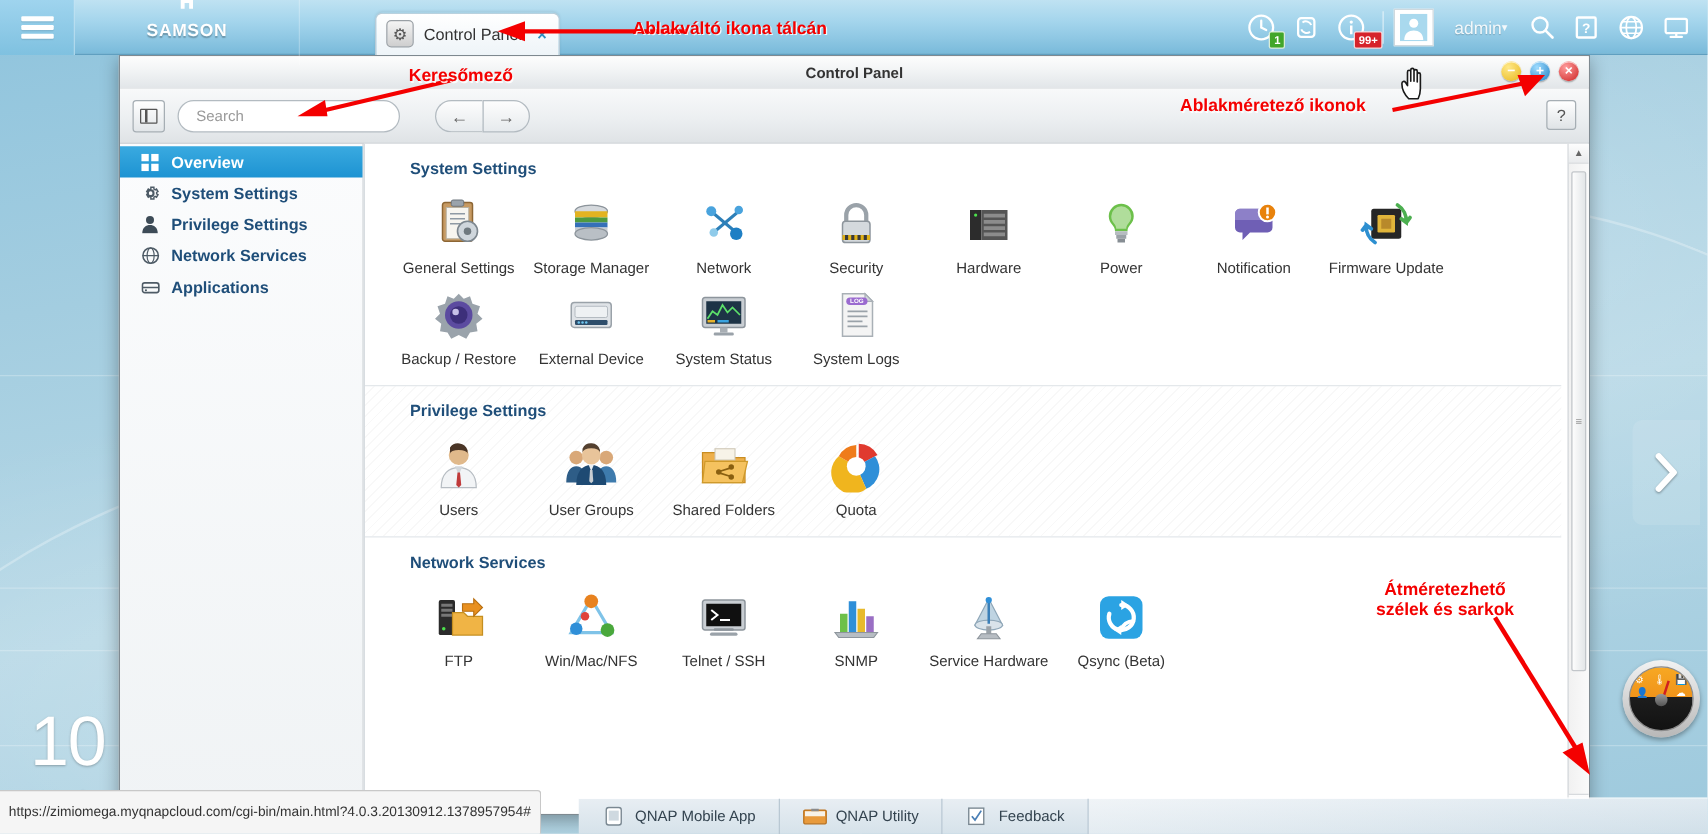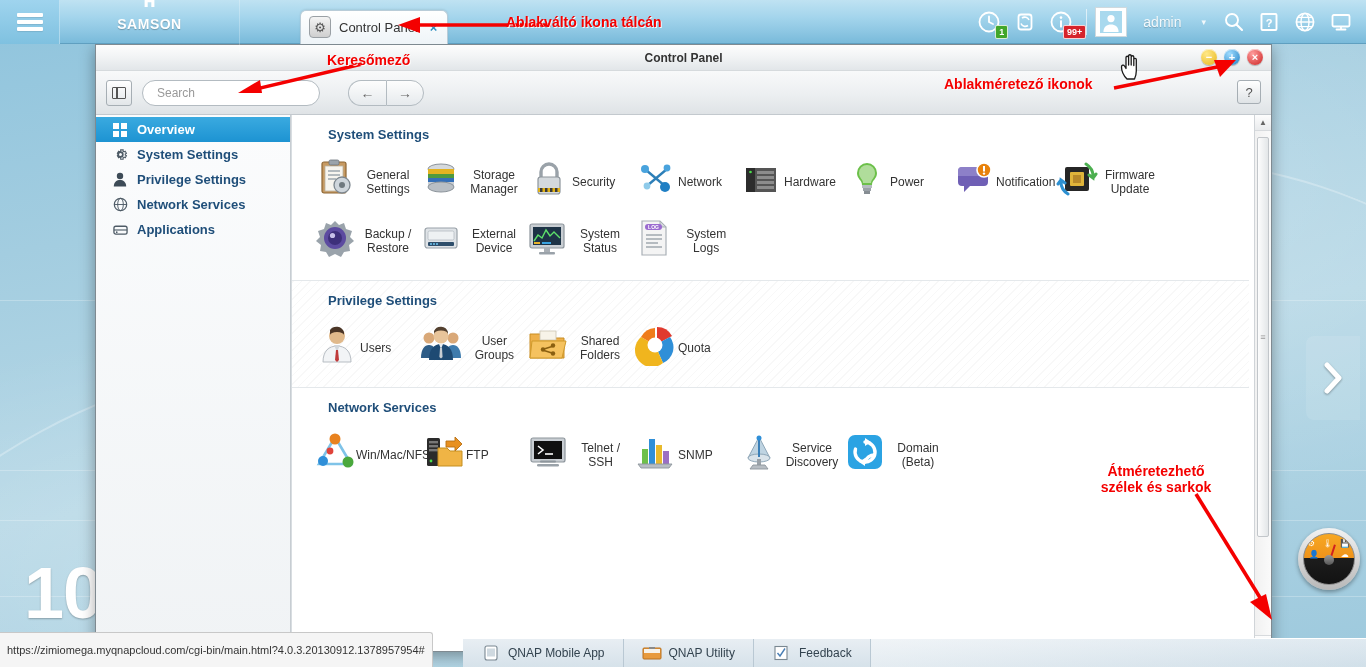--- a/index.html
+++ b/index.html
@@ -32,21 +32,21 @@
     background: rgba(255,255,255,0.25);
   }
 
   
   #clock-widget {
     position: absolute; left: 24px; top: 560px;
     color: #ffffff;
     text-shadow: 0 1px 2px rgba(0,0,0,0.28);
     pointer-events: none;
   }
-  #clock-time { font-size: 72px; font-weight: 700; line-height: 66px; letter-spacing: -1px; }
+  #clock-time { font-size: 56px; font-weight: 400; line-height: 66px; letter-spacing: -1px; }
   #clock-date { font-size: 22px; font-weight: 300; margin-top: 2px; }
 
   
   #desktop-pager-right {
     position: absolute; right: 6px; top: 336px;
     width: 54px; height: 84px;
     display: flex; align-items: center; justify-content: center;
     background: rgba(255,255,255,0.10);
     border-radius: 8px 0 0 8px;
   }
@@ -161,21 +161,21 @@
     border:1px solid rgba(255,255,255,0.8);
   }
   .badge-green { background:#41a62a; }
   .badge-red { background:#d6232b; right:-8px; }
   #tray-separator { width:1px; height:26px; background:rgba(255,255,255,0.6); margin:0 6px;}
   #avatar-btn {
     width:32px; height:30px; background:#ffffff;
     display:flex;align-items:center;justify-content:center;
     border:1px solid #cfd9de; cursor:pointer; margin-right:6px;
   }
-  #user-menu { display:flex;align-items:center;gap:20px;cursor:pointer;padding:0 8px;}
+  #user-menu { display:flex;align-items:center;gap:0;cursor:pointer;padding:0 8px;}
   #user-menu .uname { color:#f2f8fb; font-size:14px; text-shadow:0 1px 1px rgba(0,0,0,0.2); }
   #user-menu .caret { color:#f2f8fb; font-size:9px; }
 
   
   #cp-window {
     position:absolute; left:95px; top:44px;
     width: 1177px; height: 608px;
     background:#ffffff;
     border: 1px solid #7f8a91;
     box-shadow: 0 4px 14px rgba(0,0,0,0.35);
@@ -279,21 +279,21 @@
     border-top:1px solid #e4e8eb;
     border-bottom:1px solid #e4e8eb;
   }
   .section-title {
     font-size:13px; font-weight:bold; color:#1f4e79;
     padding: 12px 0 0 36px;
   }
   .icon-grid { display:flex; flex-wrap:wrap; padding: 6px 0 14px 22px; }
   .grid-item {
     width: 106px; padding-top: 8px;
-    display:flex; flex-direction:row; align-items:center;
+    display:flex; flex-direction:column; align-items:center;
     cursor:pointer;
   }
   .grid-item .gi-icon {
     width: 46px; height: 46px;
     display:flex; align-items:center; justify-content:center;
     margin-bottom: 5px;
   }
   .grid-item .gi-label {
     font-size:12px; color:#333; text-align:center; line-height:14px;
   }
@@ -618,44 +618,44 @@
                   <ellipse cx="21" cy="29" rx="13" ry="5" fill="#b9bfc5" stroke="#8c949b" stroke-width="1"></ellipse>
                 </svg>
               </span>
               <span class="gi-label">Storage
 Manager</span>
             </div>
 
             <div class="grid-item">
               <span class="gi-icon">
                 <svg width="42" height="42" viewBox="0 0 42 42">
+                  <line x1="12" y1="12" x2="31" y2="28" stroke="#2d7fb8" stroke-width="2.4"></line>
+                  <line x1="33" y1="11" x2="14" y2="27" stroke="#2d7fb8" stroke-width="2.4"></line>
+                  <circle cx="11" cy="11" r="4" fill="#49a3dd"></circle>
+                  <circle cx="33" cy="10" r="3.4" fill="#49a3dd"></circle>
+                  <circle cx="31" cy="29" r="5" fill="#1f7fc4"></circle>
+                  <circle cx="13" cy="28" r="3.4" fill="#8fcbea"></circle>
+                </svg>
+              </span>
+              <span class="gi-label">Network</span>
+            </div>
+
+            <div class="grid-item">
+              <span class="gi-icon">
+                <svg width="42" height="42" viewBox="0 0 42 42">
                   <path d="M13 20 V14 A8 8 0 0 1 29 14 V20" fill="none" stroke="#9aa2a9" stroke-width="3.4"></path>
                   <rect x="10" y="19" width="22" height="17" rx="2.5" fill="#d4d9dd" stroke="#8d959c" stroke-width="1.2"></rect>
                   <rect x="10" y="30" width="22" height="4" fill="#e0b116"></rect>
                   <rect x="12" y="30" width="2.5" height="4" fill="#3a3a3a"></rect>
                   <rect x="17" y="30" width="2.5" height="4" fill="#3a3a3a"></rect>
                   <rect x="22" y="30" width="2.5" height="4" fill="#3a3a3a"></rect>
                   <rect x="27" y="30" width="2.5" height="4" fill="#3a3a3a"></rect>
                 </svg>
               </span>
               <span class="gi-label">Security</span>
-            </div>
-
-            <div class="grid-item">
-              <span class="gi-icon">
-                <svg width="42" height="42" viewBox="0 0 42 42">
-                  <line x1="12" y1="12" x2="31" y2="28" stroke="#2d7fb8" stroke-width="2.4"></line>
-                  <line x1="33" y1="11" x2="14" y2="27" stroke="#2d7fb8" stroke-width="2.4"></line>
-                  <circle cx="11" cy="11" r="4" fill="#49a3dd"></circle>
-                  <circle cx="33" cy="10" r="3.4" fill="#49a3dd"></circle>
-                  <circle cx="31" cy="29" r="5" fill="#1f7fc4"></circle>
-                  <circle cx="13" cy="28" r="3.4" fill="#8fcbea"></circle>
-                </svg>
-              </span>
-              <span class="gi-label">Network</span>
             </div>
 
             <div class="grid-item">
               <span class="gi-icon">
                 <svg width="42" height="42" viewBox="0 0 42 42">
                   <rect x="6" y="10" width="9" height="24" fill="#2c2c2c"></rect>
                   <rect x="15" y="10" width="21" height="24" fill="#555555"></rect>
                   <rect x="17" y="13" width="17" height="3" fill="#8c8c8c"></rect>
                   <rect x="17" y="18" width="17" height="3" fill="#8c8c8c"></rect>
                   <rect x="17" y="23" width="17" height="3" fill="#8c8c8c"></rect>
@@ -836,48 +836,48 @@
           </div>
         </div>
 
         <div class="section">
           <div class="section-title">Network Services</div>
           <div class="icon-grid">
 
             <div class="grid-item">
               <span class="gi-icon">
                 <svg width="42" height="42" viewBox="0 0 42 42">
-                  <polygon points="21,6 37,33 5,33" fill="none" stroke="#7fc3e8" stroke-width="2.6"></polygon>
-                  <circle cx="21" cy="8" r="5.5" fill="#e8821f"></circle>
-                  <circle cx="9" cy="30" r="5" fill="#2f8fd8"></circle>
-                  <circle cx="34" cy="31" r="5.5" fill="#4aa83c"></circle>
-                  <circle cx="16" cy="20" r="3.4" fill="#e0433a"></circle>
-                </svg>
-              </span>
-              <span class="gi-label">Win/Mac/NFS</span>
-            </div>
-
-            <div class="grid-item">
-              <span class="gi-icon">
-                <svg width="42" height="42" viewBox="0 0 42 42">
                   <rect x="5" y="7" width="13" height="28" rx="1.5" fill="#2b2b2b"></rect>
                   <rect x="7" y="10" width="9" height="2.4" fill="#777"></rect>
                   <rect x="7" y="14" width="9" height="2.4" fill="#777"></rect>
                   <rect x="7" y="18" width="9" height="2.4" fill="#777"></rect>
                   <circle cx="9" cy="30" r="1.4" fill="#4ce04c"></circle>
                   <path d="M16 17 H25 L28 20 H40 V35 H16 Z" fill="#f0b445" stroke="#c58f20" stroke-width="1"></path>
                   <path d="M24 10 L33 10 L33 6 L40 13 L33 20 L33 16 L24 16 Z" fill="#e89020" stroke="#b86f12" stroke-width="0.9"></path>
                 </svg>
               </span>
               <span class="gi-label">FTP</span>
             </div>
 
             <div class="grid-item">
               <span class="gi-icon">
                 <svg width="42" height="42" viewBox="0 0 42 42">
+                  <polygon points="21,6 37,33 5,33" fill="none" stroke="#7fc3e8" stroke-width="2.6"></polygon>
+                  <circle cx="21" cy="8" r="5.5" fill="#e8821f"></circle>
+                  <circle cx="9" cy="30" r="5" fill="#2f8fd8"></circle>
+                  <circle cx="34" cy="31" r="5.5" fill="#4aa83c"></circle>
+                  <circle cx="16" cy="20" r="3.4" fill="#e0433a"></circle>
+                </svg>
+              </span>
+              <span class="gi-label">Win/Mac/NFS</span>
+            </div>
+
+            <div class="grid-item">
+              <span class="gi-icon">
+                <svg width="42" height="42" viewBox="0 0 42 42">
                   <rect x="4" y="7" width="34" height="24" rx="2" fill="#c9ced3" stroke="#8d959c" stroke-width="1.2"></rect>
                   <rect x="7" y="10" width="28" height="18" fill="#101010"></rect>
                   <polyline points="11,15 16,19 11,23" fill="none" stroke="#ffffff" stroke-width="1.6"></polyline>
                   <line x1="18" y1="23" x2="26" y2="23" stroke="#ffffff" stroke-width="1.6"></line>
                   <rect x="13" y="29.5" width="16" height="2" rx="1" fill="#8d959c"></rect>
                   <rect x="10" y="33" width="22" height="2.6" rx="1.3" fill="#9aa2a9"></rect>
                 </svg>
               </span>
               <span class="gi-label">Telnet / SSH</span>
             </div>
@@ -900,35 +900,35 @@
                 <svg width="42" height="42" viewBox="0 0 42 42">
                   <path d="M21 6 L32 27 H10 Z" fill="#bfd4e2" stroke="#8fa7b8" stroke-width="1"></path>
                   <ellipse cx="21" cy="27" rx="11" ry="4" fill="#d9e3ea" stroke="#8fa7b8" stroke-width="1"></ellipse>
                   <line x1="21" y1="8" x2="21" y2="26" stroke="#3a7fb8" stroke-width="2"></line>
                   <circle cx="21" cy="7" r="2.5" fill="#2f8fd8"></circle>
                   <rect x="19" y="28" width="4" height="6" fill="#9aa2a9"></rect>
                   <path d="M12 38 H30 L27 34 H15 Z" fill="#b7bdc3" stroke="#8d959c" stroke-width="0.9"></path>
                 </svg>
               </span>
               <span class="gi-label">Service
-Discovery</span>
+Hardware</span>
             </div>
 
 
             <div class="grid-item">
               <span class="gi-icon">
                 <svg width="42" height="42" viewBox="0 0 42 42">
                   <rect x="4" y="4" width="34" height="34" rx="7" fill="#2ba3e3"></rect>
                   <path d="M21 11 A10 10 0 1 1 11.5 18" fill="none" stroke="#ffffff" stroke-width="3.4" stroke-linecap="round"></path>
                   <polygon points="21,7 21,15 27,11" fill="#ffffff"></polygon>
                   <path d="M21 31 A10 10 0 0 1 30.5 24" fill="none" stroke="#ffffff" stroke-width="3.4" stroke-linecap="round"></path>
                   <polygon points="21,35 21,27 15,31" fill="#ffffff"></polygon>
                 </svg>
               </span>
-              <span class="gi-label">Domain (Beta)</span>
+              <span class="gi-label">Qsync (Beta)</span>
             </div>
           </div>
         </div>
 
       </div>
 
       <div id="cp-vscroll">
         <div class="arrow top">▲</div>
         <div class="thumb">
           <span class="grip">≡</span>

